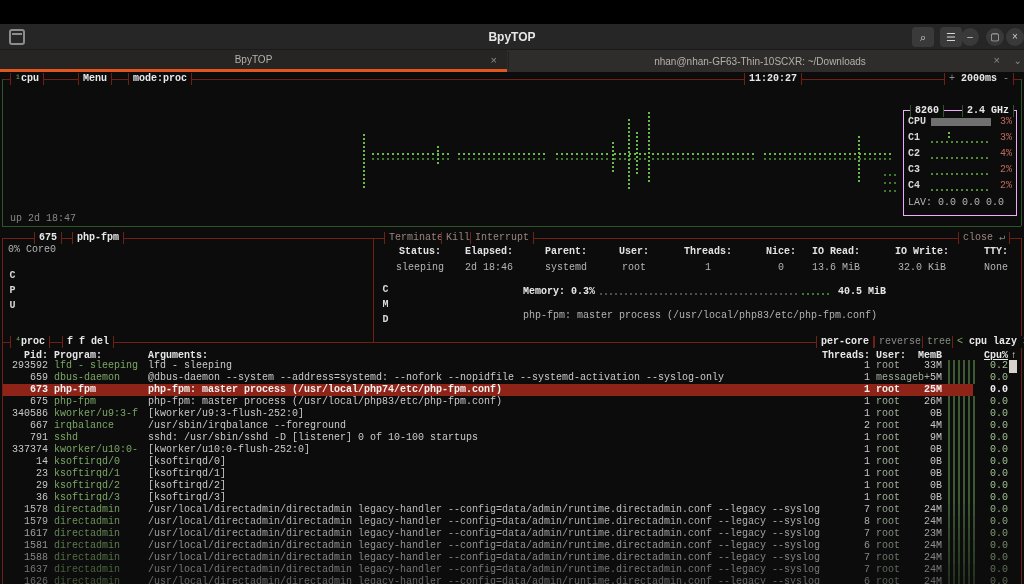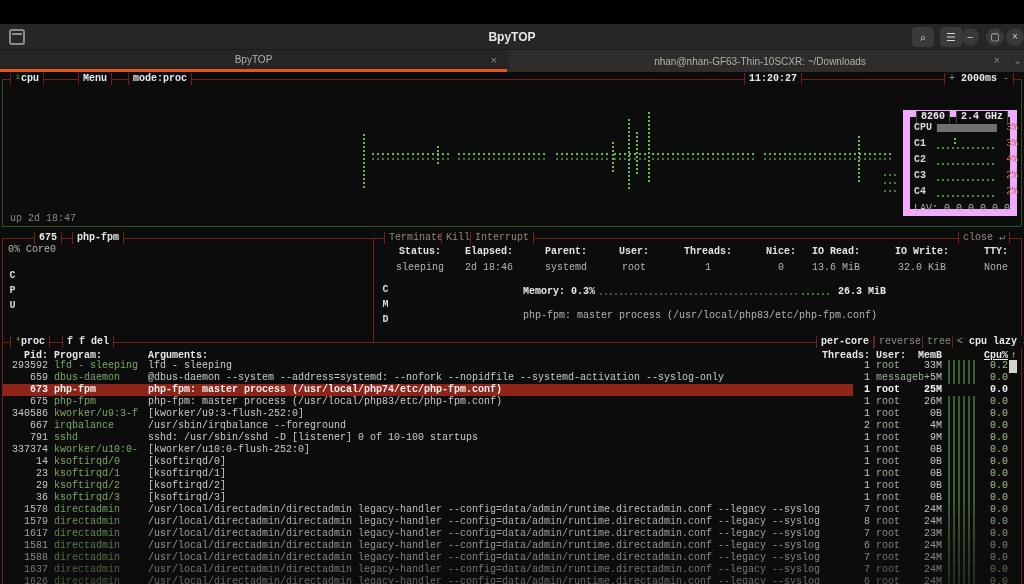--- a/index.html
+++ b/index.html
@@ -49,21 +49,21 @@
   
   .hdots { position:absolute; height:2px;
     background-image:repeating-linear-gradient(90deg,#69b94f 0 2px,transparent 2px 5px); }
   .hdots.dimg { background-image:repeating-linear-gradient(90deg,#3f7a2e 0 2px,transparent 2px 5px); }
   .hdots.gray { background-image:repeating-linear-gradient(90deg,#4c4c4c 0 2px,transparent 2px 5px); }
   .vdots { position:absolute; width:2px;
     background-image:repeating-linear-gradient(180deg,#69b94f 0 2px,transparent 2px 4px); }
 
   
   #cpu-panel { position:absolute; left:903px; top:38px; width:114px; height:106px;
-    border:7px solid #f0abfc; background:#0c0c0c; }
+    border:1px solid #f0abfc; background:#0c0c0c; }
   .prow2 { position:absolute; left:0; width:112px; height:16px; line-height:16px; }
   .prow2 .lbl { position:absolute; left:4px; font-weight:bold; color:#d8d8d8; }
   .prow2 .pct { position:absolute; right:4px; color:#c06a5a; }
   .cpubar { position:absolute; left:27px; top:4px; width:60px; height:8px; background:#707070; }
   .coredots { position:absolute; left:27px; top:11px; width:58px; height:2px;
     background-image:repeating-linear-gradient(90deg,#4e8c3a 0 2px,transparent 2px 5px); }
   .lavrow { color:#b5b5b5; }
 
   
   .stat { position:absolute; width:90px; text-align:center; }
@@ -78,21 +78,21 @@
   .prow span { position:absolute; top:0; height:12px; white-space:nowrap; }
   .c-pid  { left:5px;  width:40px; text-align:right; color:#c9c9c9; }
   .c-prog { left:51px; width:94px; color:#7aa765; overflow:hidden; }
   .c-args { left:145px; width:690px; color:#c9c9c9; overflow:hidden; }
   .c-thr  { left:835px; width:32px; text-align:right; color:#c9c9c9; }
   .c-user { left:873px; width:62px; color:#9fae9a; }
   .c-mem  { left:901px; width:38px; text-align:right; color:#c9c9c9; }
   .c-dots { left:945px; width:30px; top:7px; height:2px;
     background-image:repeating-linear-gradient(90deg,#3d5a33 0 2px,transparent 2px 5px); }
   .c-cpu  { left:971px; width:34px; text-align:right; color:#9fc08f; }
-  .prow.sel { background:#8e2318; left:3px; width:850px; }
+  .prow.sel { background:#8e2318; left:3px; width:970px; }
   .prow.sel span { color:#f2f2f2 !important; font-weight:bold; }
   .scroll-thumb { position:absolute; left:1009px; width:8px; height:13px; background:#d6d2cc; }
   .down-arrow { position:absolute; left:1007px; color:#8a8a8a; }
 </style>
 </head>
 <body>
 
 <div id="window">
 
   <div id="titlebar">
@@ -263,21 +263,21 @@
           <div class="sv">None</div>
         </div>
       </div>
 
     <div style="position:absolute;left:523px;top:214px;">
       <span class="b">Memory:</span>
       <span class="b"> </span><span class="b">0.3%</span>
     </div>
     <div class="hdots gray" style="left:600px;top:221px;width:200px;"></div>
     <div class="hdots dimg" style="left:802px;top:221px;width:28px;"></div>
-    <div style="position:absolute;left:838px;top:214px;"><span class="b">26.3 MiB</span></div>
+    <div style="position:absolute;left:838px;top:214px;"><span class="b">40.5 MiB</span></div>
 
     <div style="position:absolute;left:390px;top:238px;width:620px;text-align:center;color:#b4b4b4;">php-fpm: master process (/usr/local/php83/etc/php-fpm.conf)</div>
 
     <div class="hline maroon" style="left:2px;top:270px;width:1019px;"></div>
     <div class="vline maroon" style="left:2px;top:270px;height:258px;"></div>
     <div class="vline maroon" style="left:1021px;top:270px;height:258px;"></div>
     <div class="hline maroon" style="left:2px;top:528px;width:1019px;"></div>
 
     <div class="chip mb" style="left:10px;top:264px;">
       <span class="grn">⁴</span><span class="b">proc</span>

